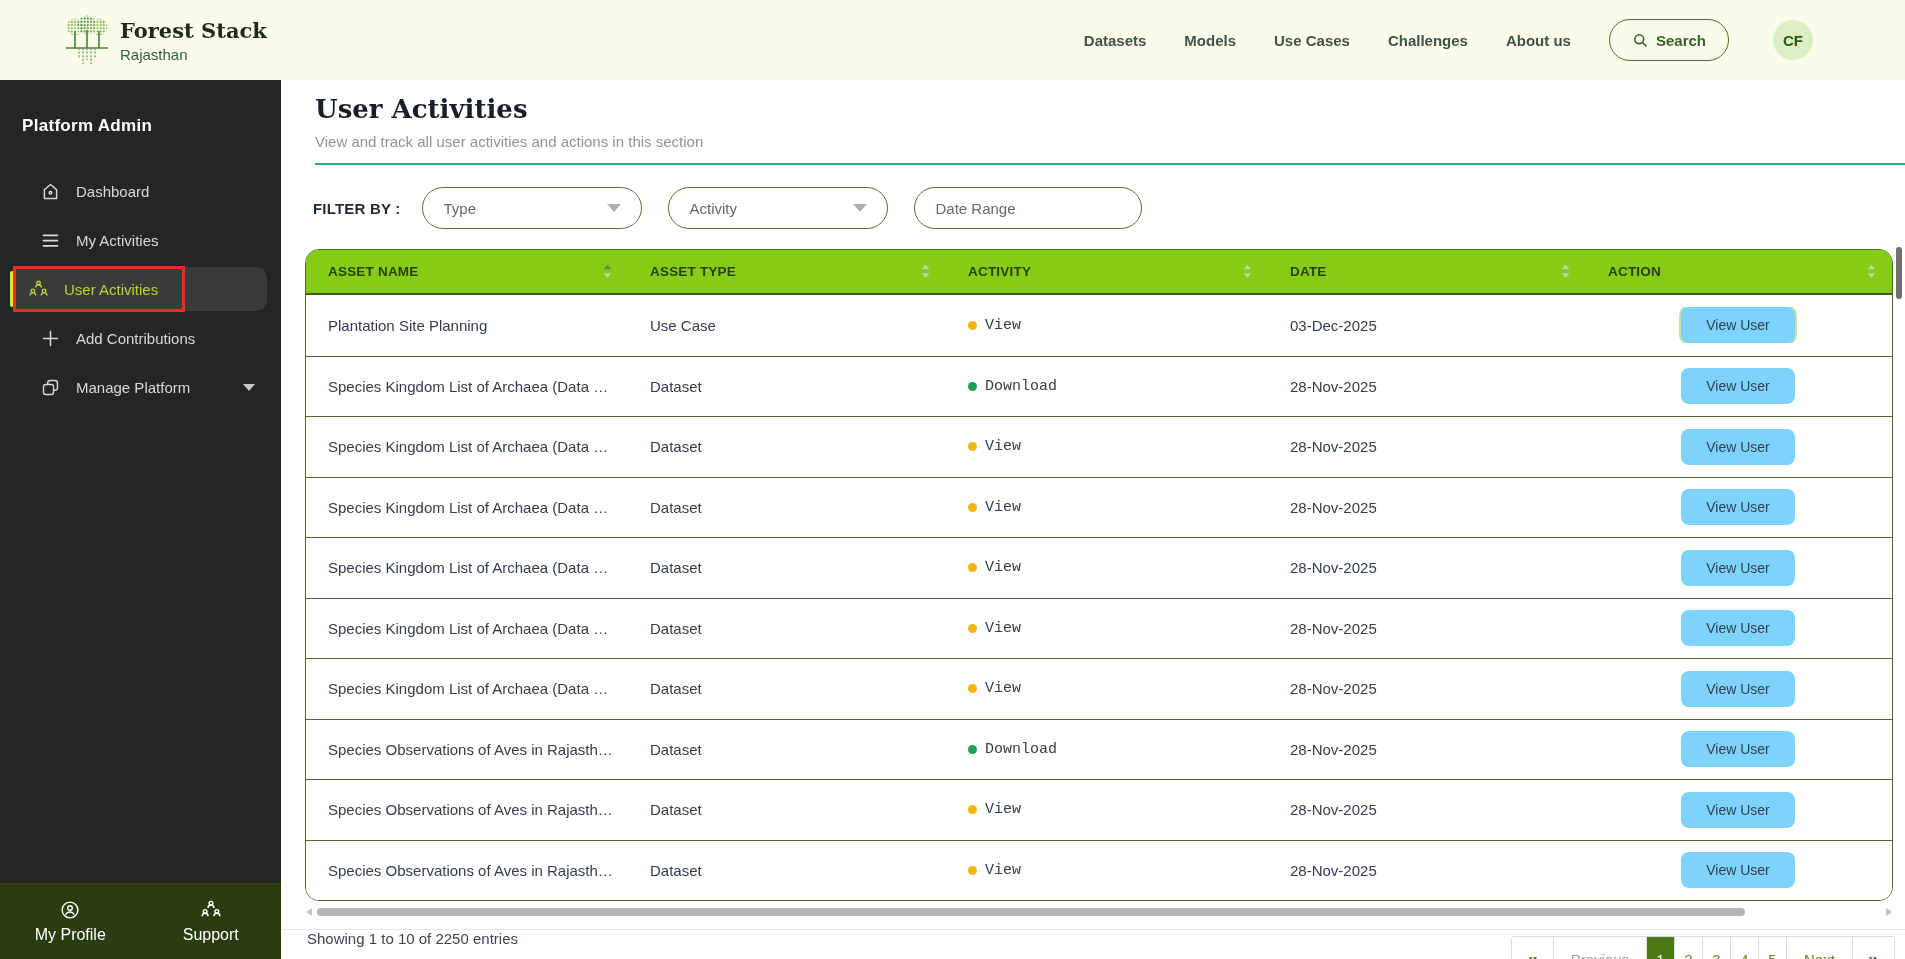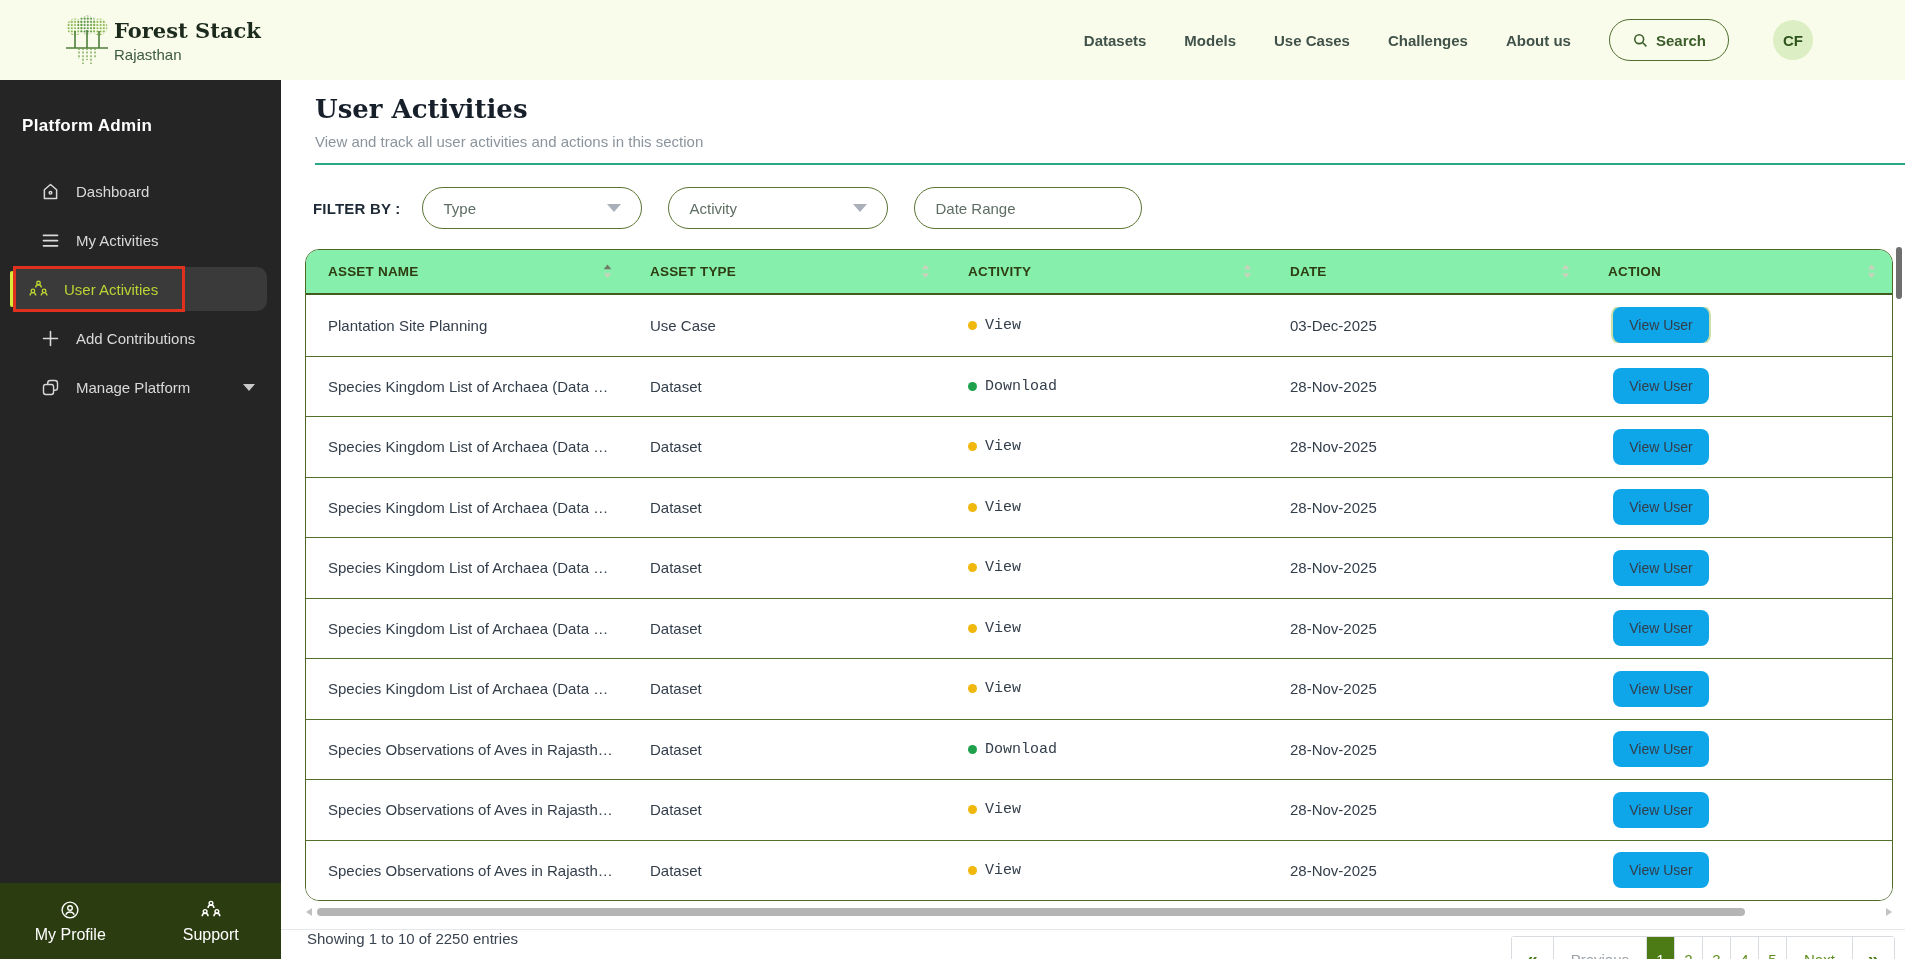--- a/index.html
+++ b/index.html
@@ -3,21 +3,21 @@
 <meta charset="utf-8">
 <style>
   * { box-sizing: border-box; margin: 0; padding: 0; }
   html,body { overflow:hidden; }
   body { font-family:"Liberation Sans", sans-serif; background:#fff; }
   .screen { position:relative; width:1905px; height:959px; overflow:hidden; background:#fff; }
 
   
   .topbar { position:absolute; top:0; left:0; width:1905px; height:80px; background:#FAFCEB;
             display:flex; align-items:center; padding:0 92px 0 64px; z-index:10; }
-  .brand { display:flex; align-items:center; gap:4px; cursor:pointer; }
+  .brand { display:flex; align-items:center; gap:10px; cursor:pointer; }
   .brand-title { font-family:"DejaVu Serif", serif; font-weight:700; font-size:21px; color:#1C2A1E; }
   .brand-sub { font-size:15px; color:#3C5A40; margin-top:3px; }
   .topnav { margin-left:auto; display:flex; align-items:center; gap:38px;justify-content:flex-end; }
   .nav-link { font-size:15px; font-weight:600; color:#41524A; cursor:pointer; white-space:nowrap; }
   .search-btn { display:flex; gap:8px; align-items:center; height:42px; padding:0 22px;
                 border:1.5px solid #4F7030; border-radius:22px; background:transparent;
                 color:#3C5E2A; font-weight:600; font-size:15px; font-family:inherit; cursor:pointer; }
   .avatar { width:40px; height:40px; border-radius:50%; background:#DCEFC4; color:#2E541B;
             font-weight:700; display:flex; align-items:center; justify-content:center; font-size:15px;
             margin-left:6px; cursor:pointer; }
@@ -53,34 +53,34 @@
   .pill { width:220px; height:42px; border:1px solid #5B7433; border-radius:22px; display:flex;
           align-items:center; justify-content:space-between; padding:0 20px; color:#5E6E63;
           font-size:15px; background:#fff; cursor:pointer; }
   .pill.wide { width:228px; }
   .caret { width:0; height:0; border-left:7px solid transparent; border-right:7px solid transparent;
            border-top:8px solid #A9B0B9; }
 
   
   .table-wrap { margin:20px 0 0 24px; width:1588px; border:1px solid #4E6A2A; border-radius:14px;
                 overflow:hidden; background:#fff; }
-  .thead { display:grid; grid-template-columns:322px 318px 322px 318px 1fr; background:#86efac;
+  .thead { display:grid; grid-template-columns:322px 318px 322px 318px 1fr; background:#84cc16;
            height:45px; border-bottom:2px solid #415A1D; }
   .th { display:flex; align-items:center; justify-content:space-between; padding:0 16px 0 22px;
         font-size:13.5px; font-weight:700; color:#2E3D12; letter-spacing:.2px; cursor:pointer; }
   .s-up, .s-dn { fill:#C9D2BB; }
   .th.sorted .s-up { fill:#707A64; }
   .trow { display:grid; grid-template-columns:322px 318px 322px 318px 1fr; height:60.5px;
           align-items:center; border-top:1px solid #52702C; font-size:15px; color:#333E4B; background:#fff; }
   .trow:first-child { border-top:none; }
   .td { padding-left:22px; white-space:nowrap; overflow:hidden; }
   .td.activity { display:flex; align-items:center; gap:8px;font-family:Liberation Mono, monospace; }
   .dot { width:9px; height:9px; border-radius:50%; flex:0 0 auto; }
   .td.action { padding-left:0; }
-  .btn-view-user { margin-left:27px; width:96px; height:36px; background:#0ea5e9; border:none;
+  .btn-view-user { margin-left:95px; width:114px; height:36px; background:#7dd3fc; border:none;
                    border-radius:8px; font-size:14px; color:#333E4B; font-family:inherit; cursor:pointer; }
   .btn-view-user.ring { box-shadow:0 0 0 2px #CBE0A8; }
 
   .hscroll { margin:6px 0 0 24px; width:1588px; height:10px; position:relative; }
   .h-thumb { position:absolute; left:12px; top:1px; width:1428px; height:8px; background:#B5B5B5;
              border-radius:4px; cursor:grab; }
   .h-arrow-l { position:absolute; left:1px; top:1px; width:0; height:0; border-top:4px solid transparent;
                border-bottom:4px solid transparent; border-right:6px solid #C2C2C2; }
   .h-arrow-r { position:absolute; right:1px; top:1px; width:0; height:0; border-top:4px solid transparent;
                border-bottom:4px solid transparent; border-left:6px solid #C2C2C2; }

